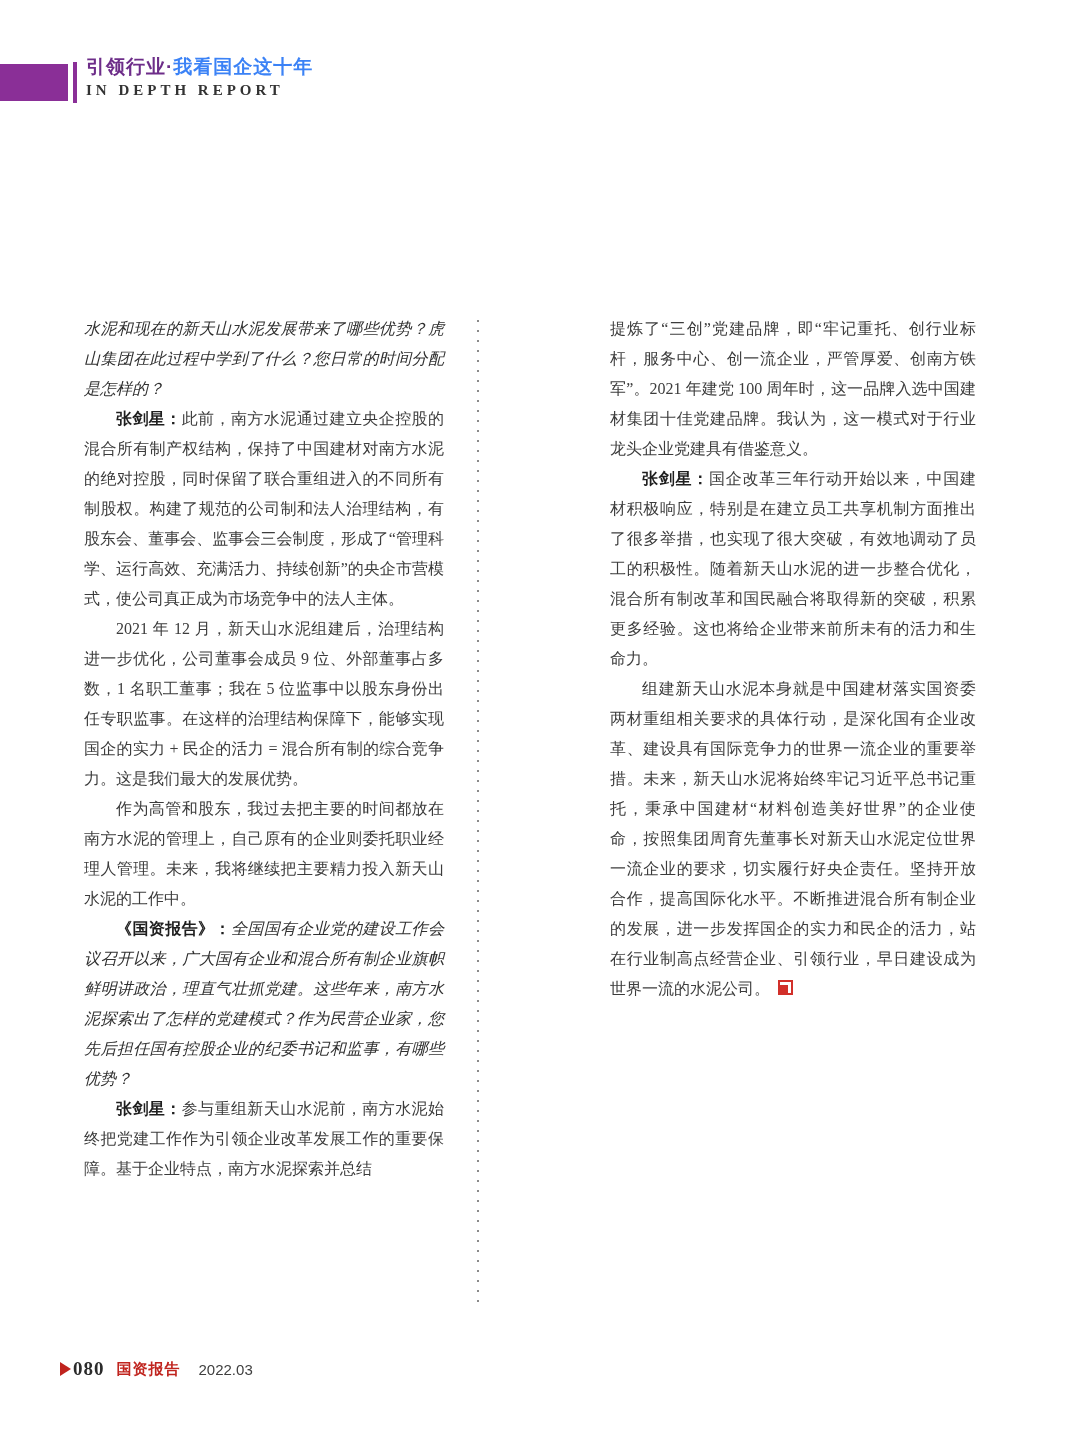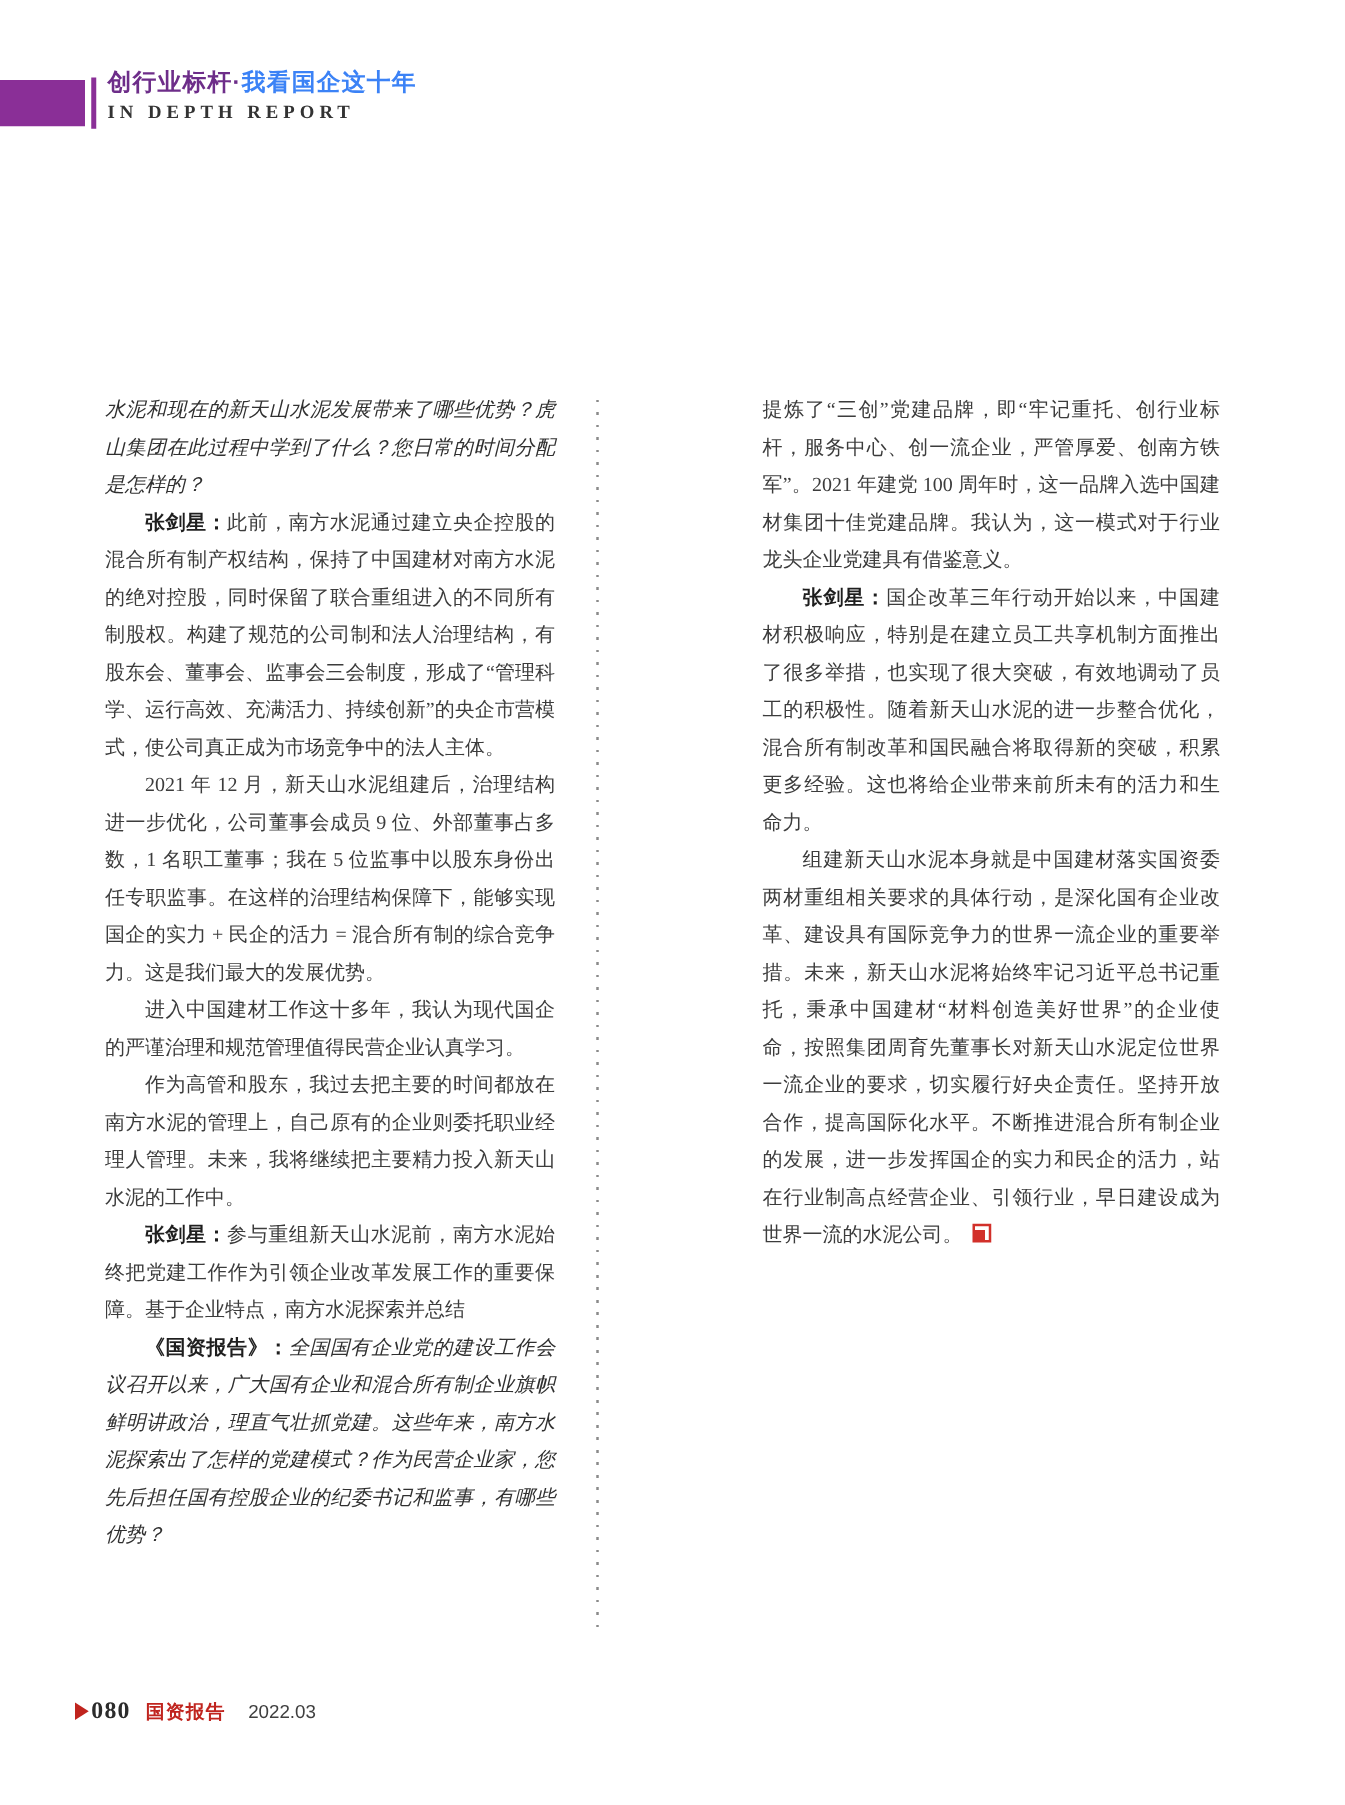--- a/index.html
+++ b/index.html
@@ -89,32 +89,31 @@
   }
 </style>
 </head>
 <body>
 
 <div class="page">
 
   <div class="hdr-block"></div>
   <div class="hdr-bar"></div>
   <div class="hdr-titles">
-    <div class="hdr-cn"><span>创行业标杆</span><span>·</span><span class="topic">我看国企这十年</span></div>
+    <div class="hdr-cn"><span>引领行业</span><span>·</span><span class="topic">我看国企这十年</span></div>
     <div class="hdr-en">IN DEPTH REPORT</div>
   </div>
 
   <div class="col col-left" id="col-left">
       <p class="para question"><span>水泥和现在的新天山水泥发展带来了哪些优势？虎山集团在此过程中学到了什么？您日常的时间分配是怎样的？</span></p>
       <p class="para answer indent"><span class="speaker">张剑星：</span><span>此前，南方水泥通过建立央企控股的混合所有制产权结构，保持了中国建材对南方水泥的绝对控股，同时保留了联合重组进入的不同所有制股权。构建了规范的公司制和法人治理结构，有股东会、董事会、监事会三会制度，形成了“管理科学、运行高效、充满活力、持续创新”的央企市营模式，使公司真正成为市场竞争中的法人主体。</span></p>
       <p class="para answer indent"><span>2021 年 12 月，新天山水泥组建后，治理结构进一步优化，公司董事会成员 9 位、外部董事占多数，1 名职工董事；我在 5 位监事中以股东身份出任专职监事。在这样的治理结构保障下，能够实现国企的实力 + 民企的活力 = 混合所有制的综合竞争力。这是我们最大的发展优势。</span></p>
-      <p class="para answer indent"><span>进入中国建材工作这十多年，我认为现代国企的严谨治理和规范管理值得民营企业认真学习。</span></p>
       <p class="para answer indent"><span>作为高管和股东，我过去把主要的时间都放在南方水泥的管理上，自己原有的企业则委托职业经理人管理。未来，我将继续把主要精力投入新天山水泥的工作中。</span></p>
+      <p class="para question indent"><span class="speaker">《国资报告》：</span><span>全国国有企业党的建设工作会议召开以来，广大国有企业和混合所有制企业旗帜鲜明讲政治，理直气壮抓党建。这些年来，南方水泥探索出了怎样的党建模式？作为民营企业家，您先后担任国有控股企业的纪委书记和监事，有哪些优势？</span></p>
       <p class="para answer indent"><span class="speaker">张剑星：</span><span>参与重组新天山水泥前，南方水泥始终把党建工作作为引领企业改革发展工作的重要保障。基于企业特点，南方水泥探索并总结</span></p>
-      <p class="para question indent"><span class="speaker">《国资报告》：</span><span>全国国有企业党的建设工作会议召开以来，广大国有企业和混合所有制企业旗帜鲜明讲政治，理直气壮抓党建。这些年来，南方水泥探索出了怎样的党建模式？作为民营企业家，您先后担任国有控股企业的纪委书记和监事，有哪些优势？</span></p>
     </div>
   <div class="divider"></div>
   <div class="col col-right" id="col-right">
       <p class="para answer"><span>提炼了“三创”党建品牌，即“牢记重托、创行业标杆，服务中心、创一流企业，严管厚爱、创南方铁军”。2021 年建党 100 周年时，这一品牌入选中国建材集团十佳党建品牌。我认为，这一模式对于行业龙头企业党建具有借鉴意义。</span></p>
       <p class="para answer indent"><span class="speaker">张剑星：</span><span>国企改革三年行动开始以来，中国建材积极响应，特别是在建立员工共享机制方面推出了很多举措，也实现了很大突破，有效地调动了员工的积极性。随着新天山水泥的进一步整合优化，混合所有制改革和国民融合将取得新的突破，积累更多经验。这也将给企业带来前所未有的活力和生命力。</span></p>
       <p class="para answer indent"><span>组建新天山水泥本身就是中国建材落实国资委两材重组相关要求的具体行动，是深化国有企业改革、建设具有国际竞争力的世界一流企业的重要举措。未来，新天山水泥将始终牢记习近平总书记重托，秉承中国建材“材料创造美好世界”的企业使命，按照集团周育先董事长对新天山水泥定位世界一流企业的要求，切实履行好央企责任。坚持开放合作，提高国际化水平。不断推进混合所有制企业的发展，进一步发挥国企的实力和民企的活力，站在行业制高点经营企业、引领行业，早日建设成为世界一流的水泥公司。</span><span class="end-mark"><i></i></span></p>
     </div>
 
   <div class="footer">
     <span class="tri"></span>

